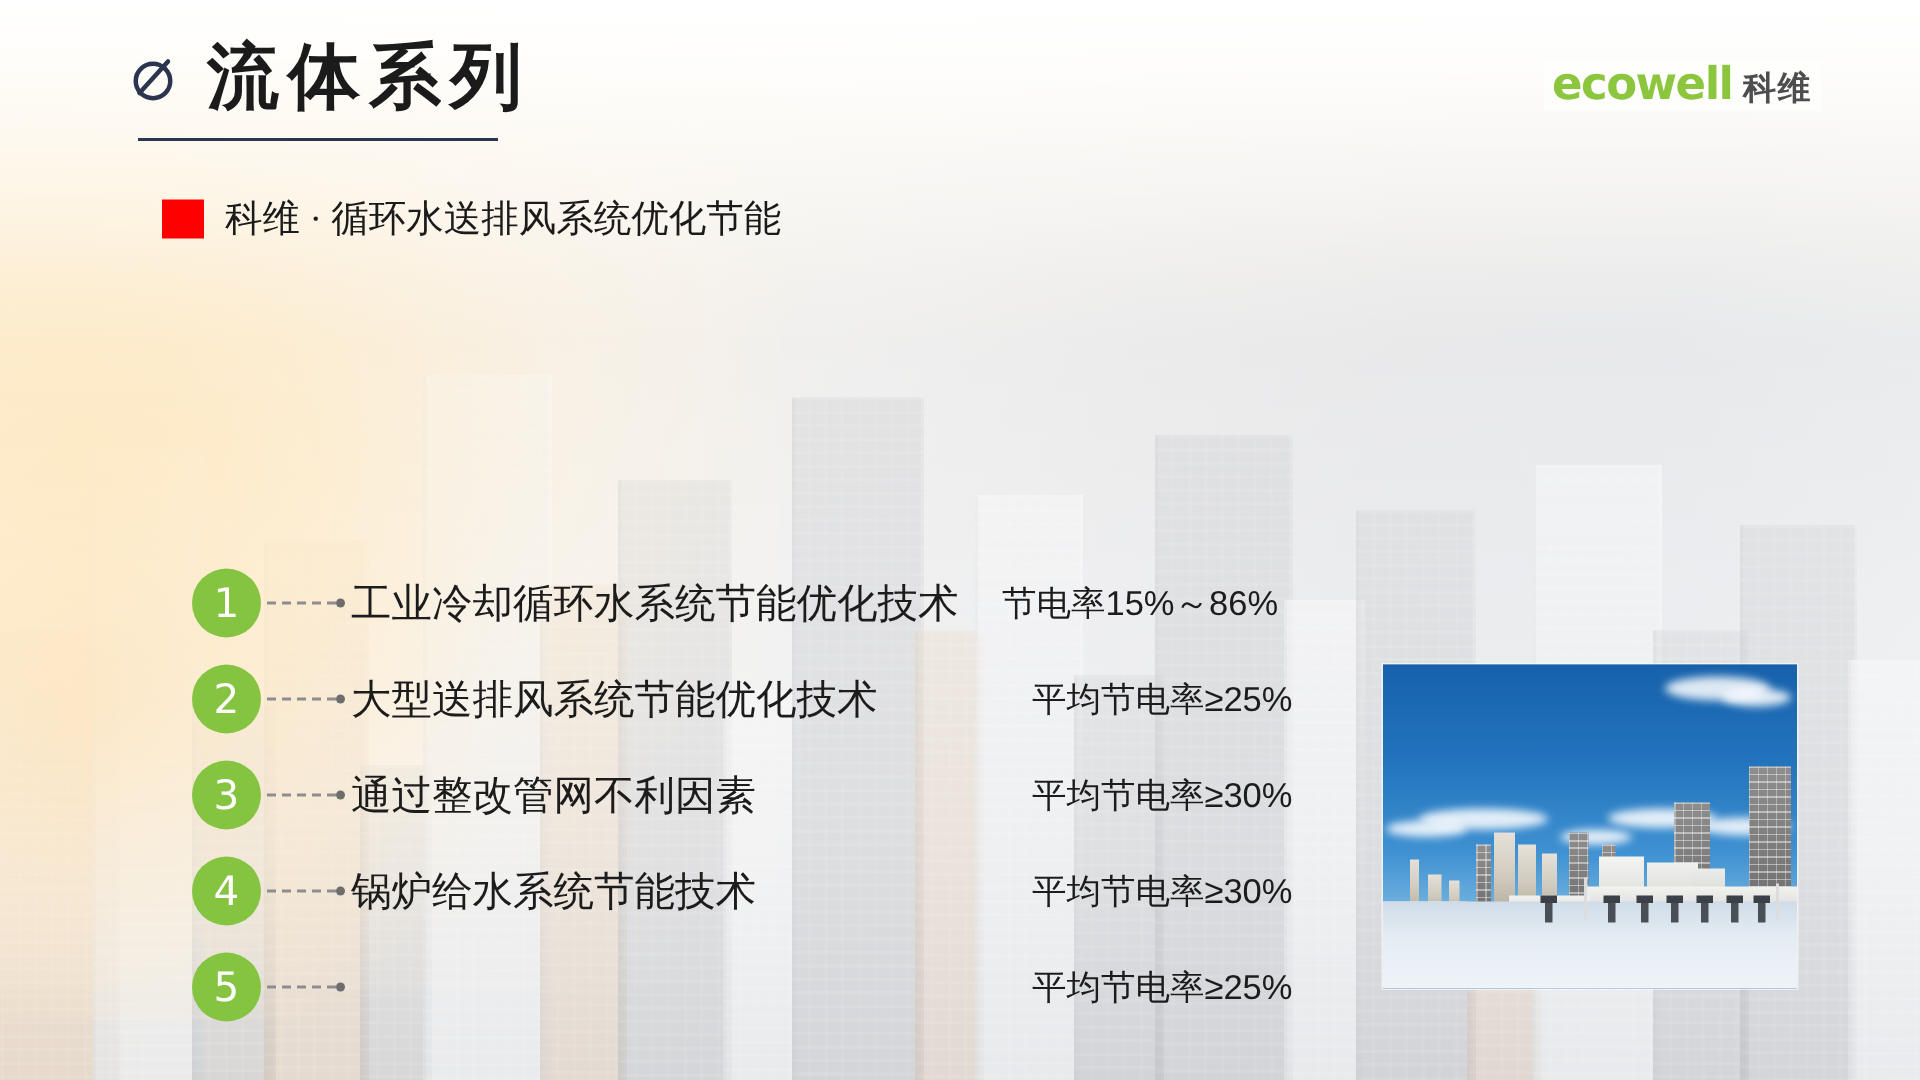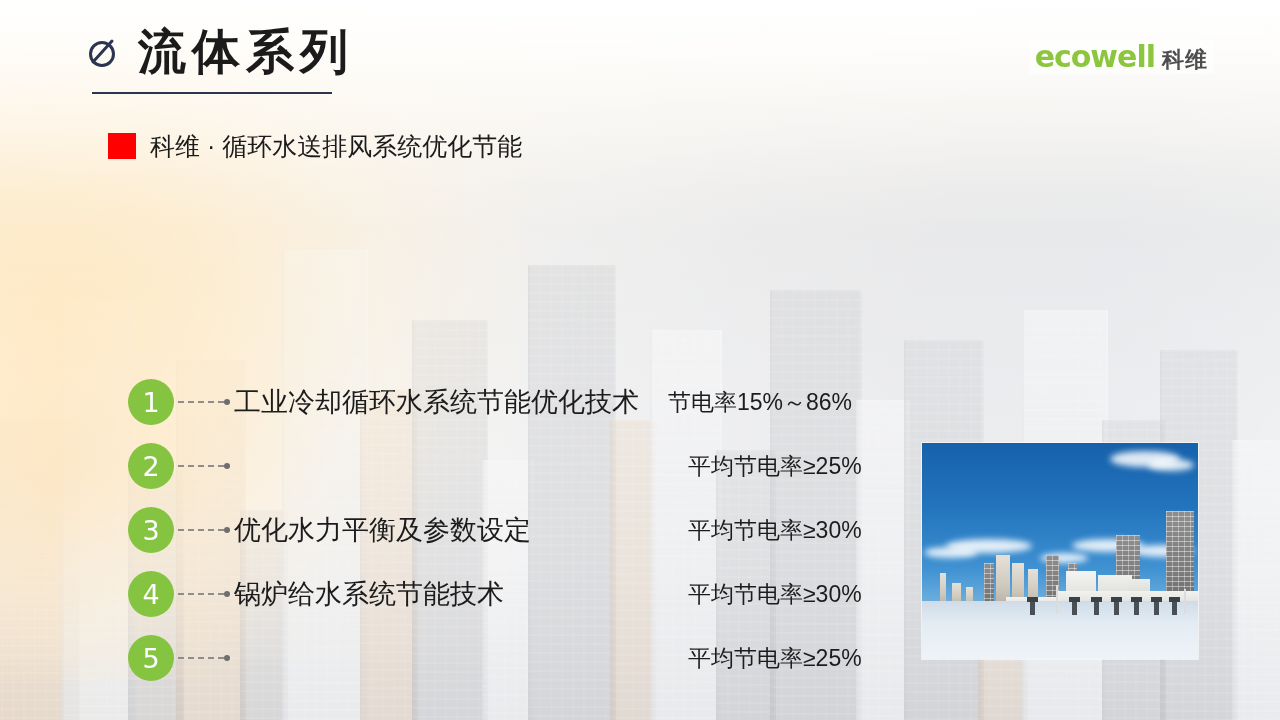--- a/index.html
+++ b/index.html
@@ -220,20 +220,21 @@
     width: 28px;
     height: 26px;
     background: #ff0000;
     flex: none;
   }
   .section-title {
     font-size: 25px;
     color: #1b1b1b;
     line-height: 1;
     white-space: nowrap;
+    font-family: Liberation Serif, serif;
   }
 
   
   .body-copy {
     position: absolute;
     left: 74px;
     top: 190px;
     width: 1145px;
     font-size: 23px;
     line-height: 57px;
@@ -461,30 +462,31 @@
       <span class="item-label">工业冷却循环水系统节能优化技术</span>
       <span class="item-value">节电率15%～86%</span>
     </div>
 
     <div class="list-item">
       <span class="bullet">2</span>
       <span class="connector">
         <span class="dash"></span>
           <span class="dot"></span>
       </span>
+      <span class="item-label">大型送排风系统节能优化技术</span>
       <span class="item-value">平均节电率≥25%</span>
     </div>
 
     <div class="list-item">
       <span class="bullet">3</span>
       <span class="connector">
         <span class="dash"></span>
           <span class="dot"></span>
       </span>
-      <span class="item-label">优化水力平衡及参数设定</span>
+      <span class="item-label">通过整改管网不利因素</span>
       <span class="item-value">平均节电率≥30%</span>
     </div>
 
     <div class="list-item">
       <span class="bullet">4</span>
       <span class="connector">
         <span class="dash"></span>
           <span class="dot"></span>
       </span>
       <span class="item-label">锅炉给水系统节能技术</span>

